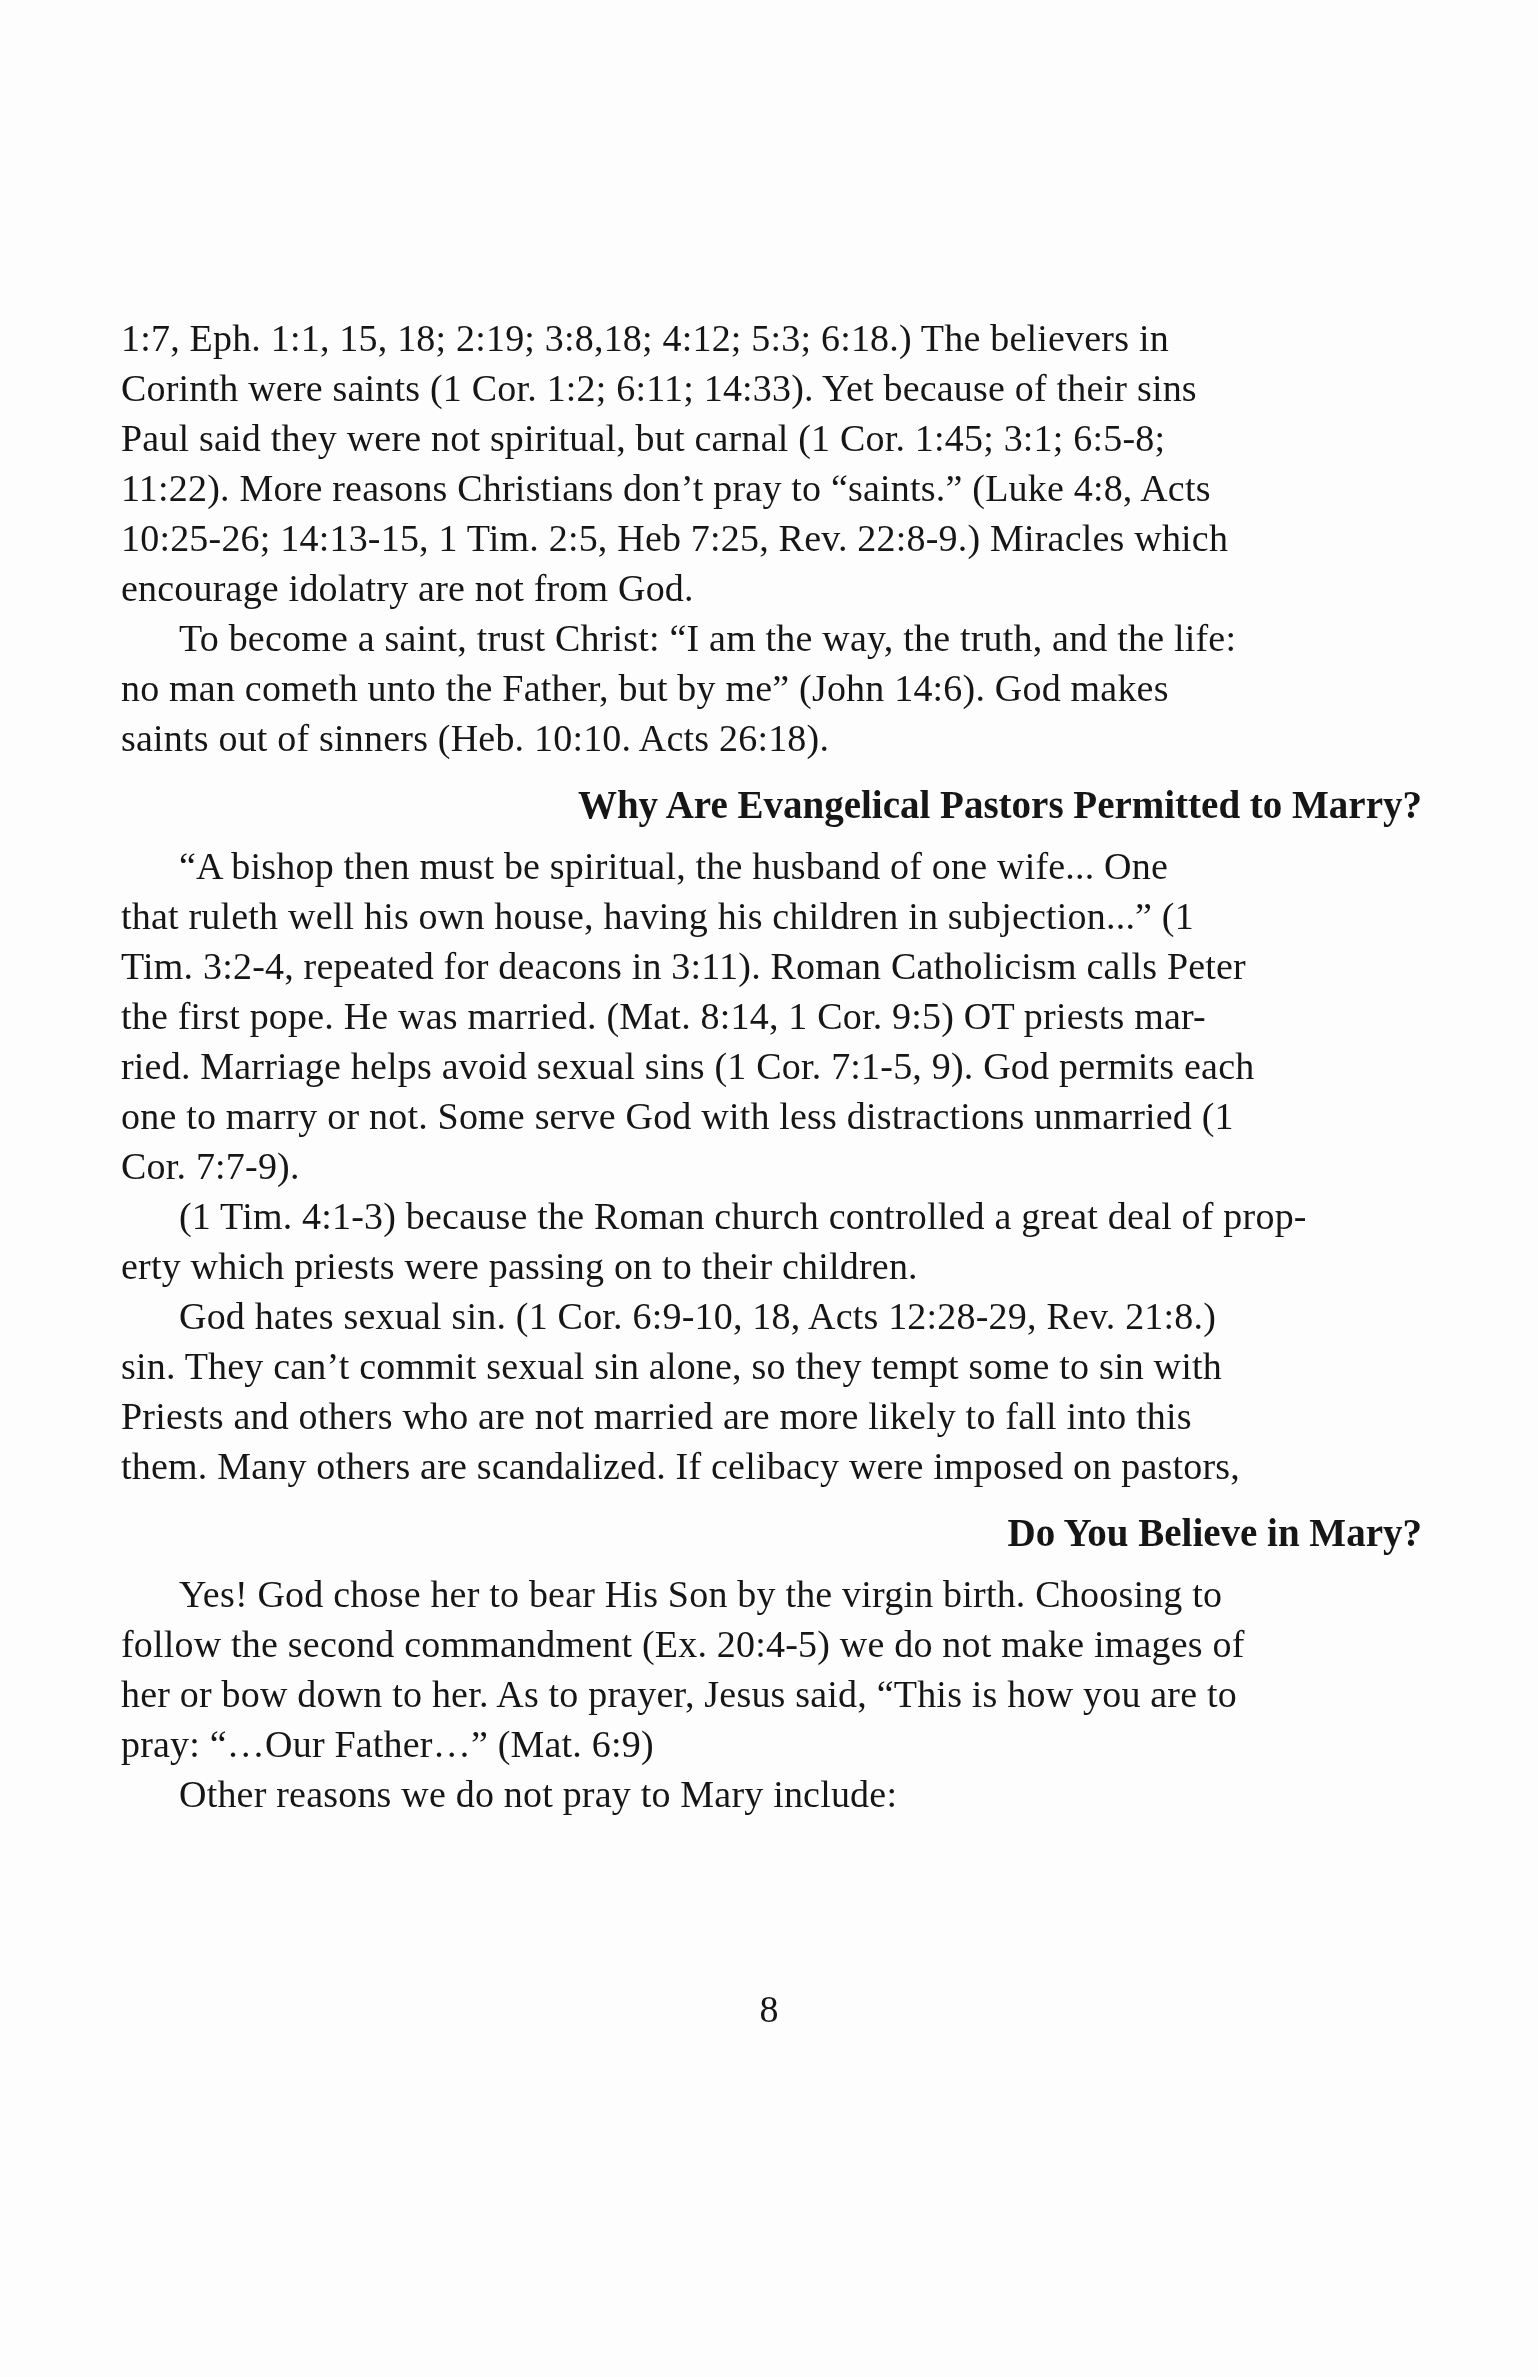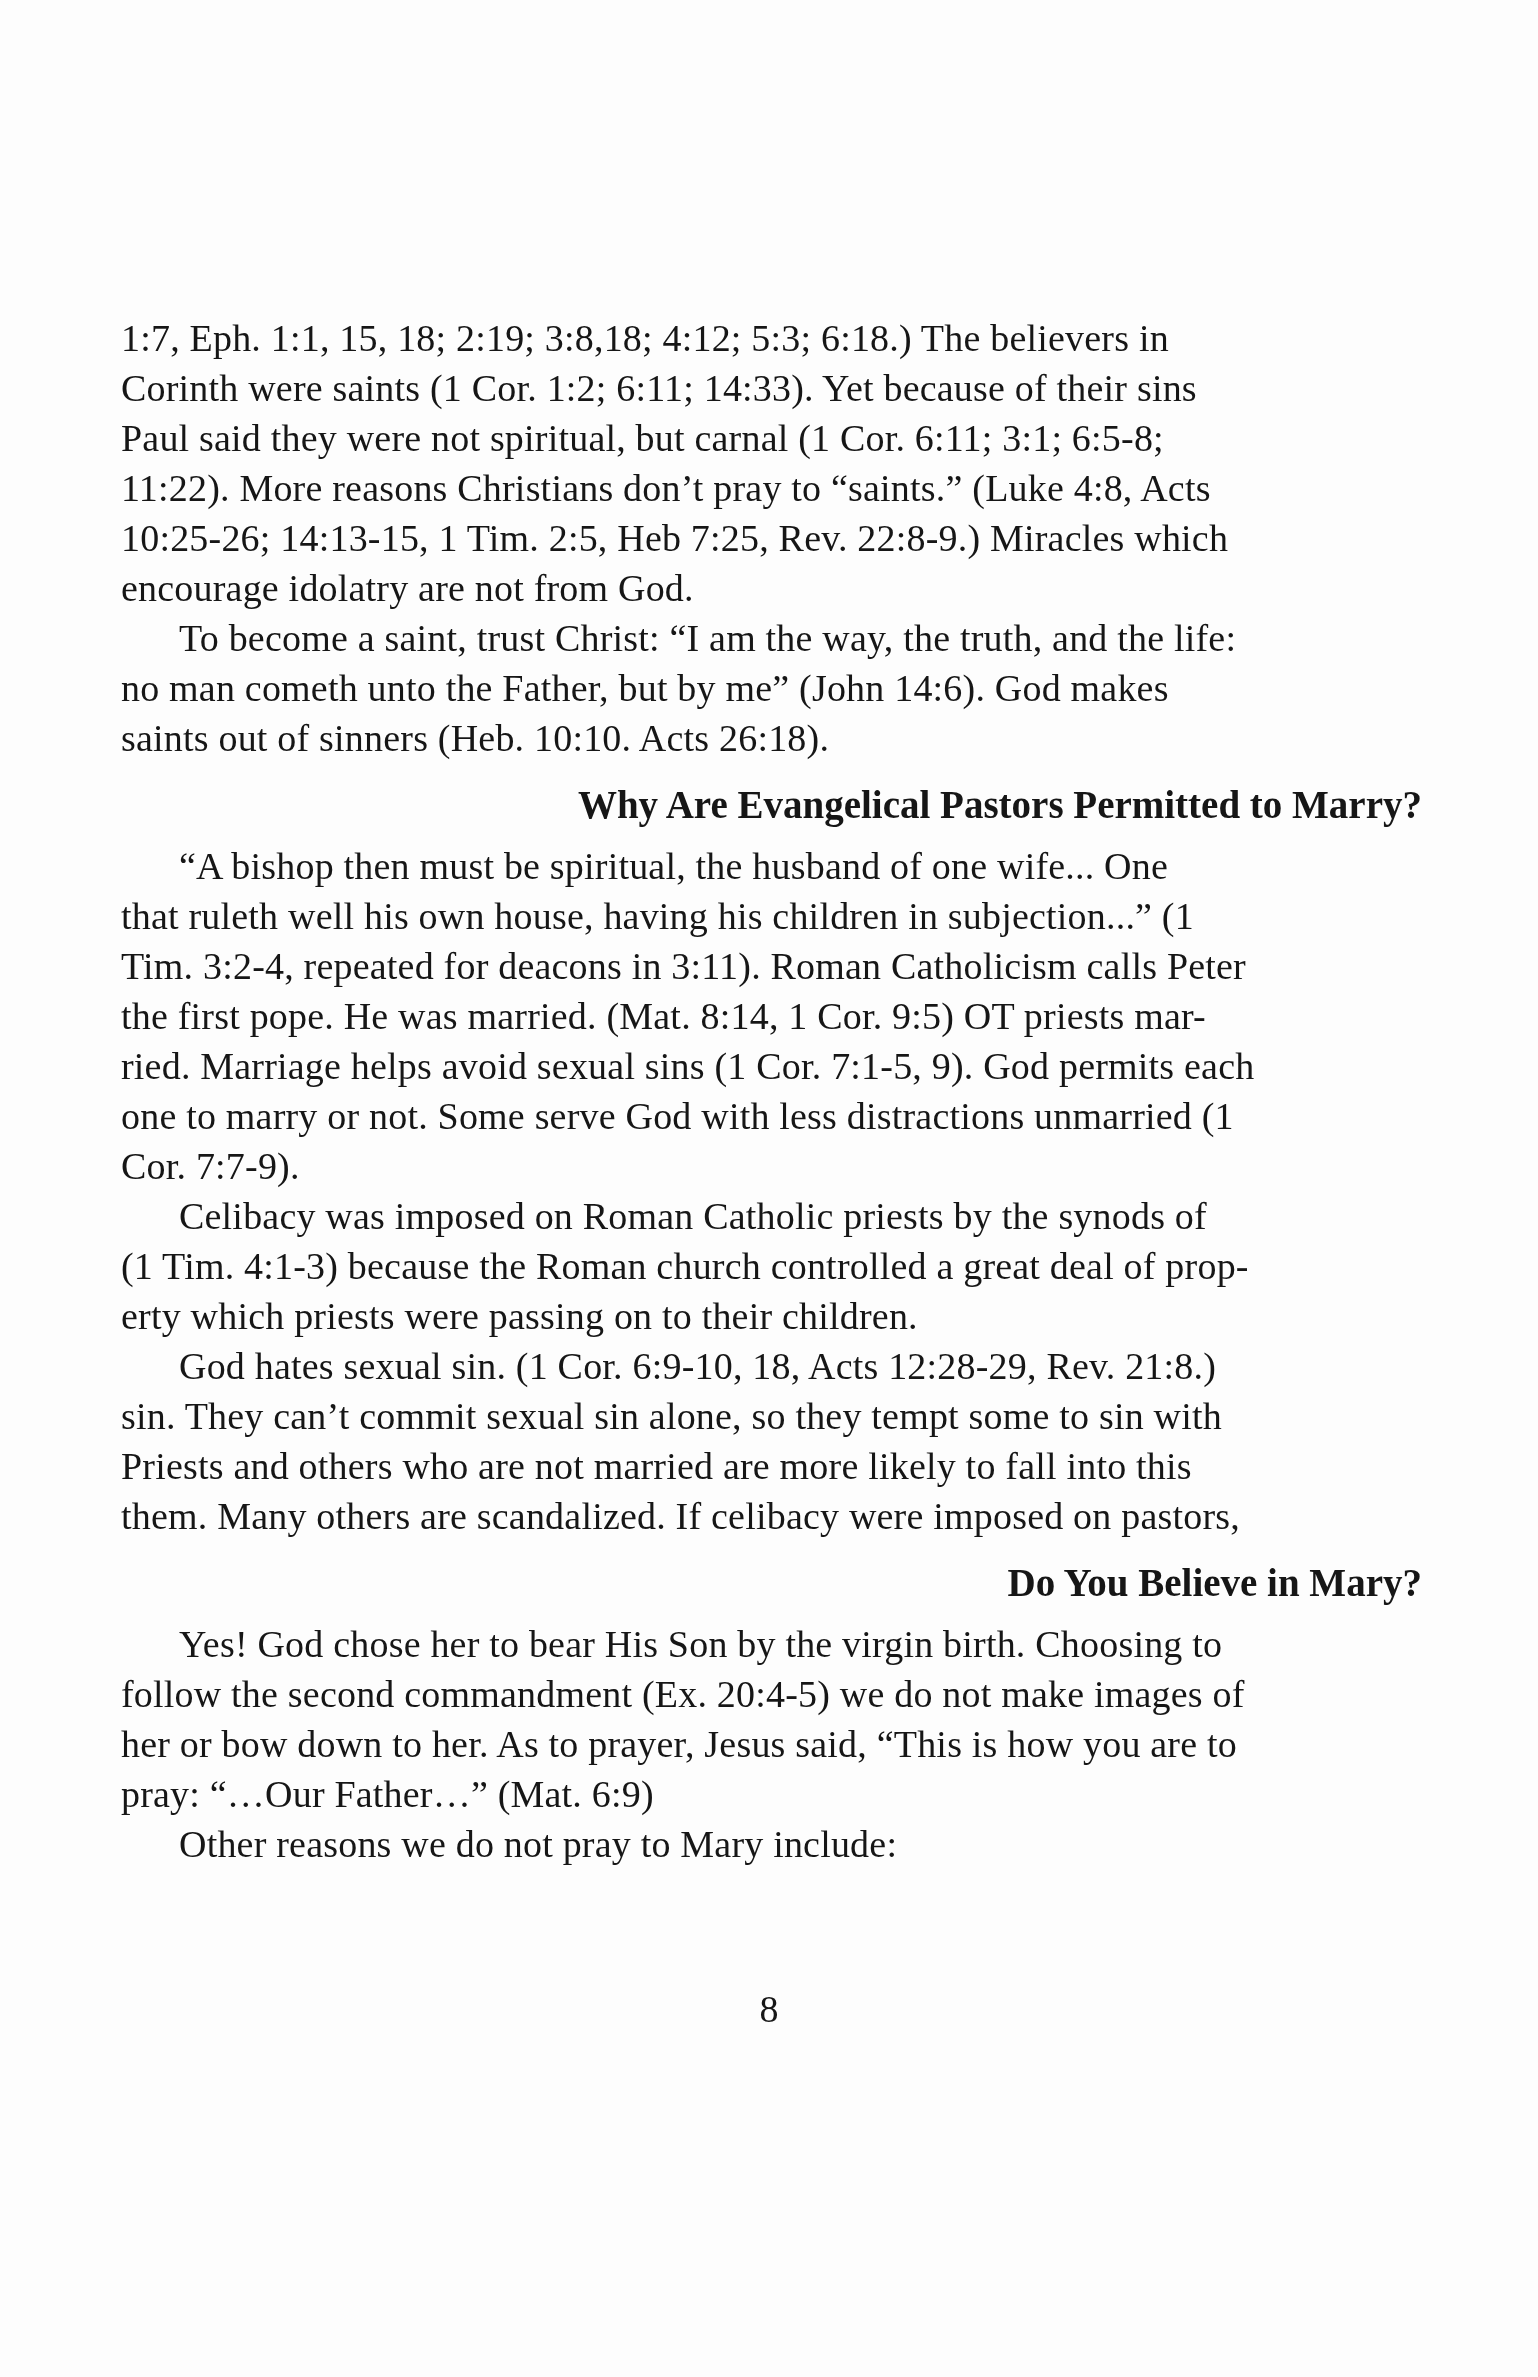--- a/index.html
+++ b/index.html
@@ -56,42 +56,41 @@
   }
 </style>
 </head>
 <body>
 
 <div class="scan-page">
   <main class="text-column" id="text-column">
       <div class="paragraph">
         <div class="line">1:7, Eph. 1:1, 15, 18; 2:19; 3:8,18; 4:12; 5:3; 6:18.) The believers in</div>
         <div class="line">Corinth were saints (1 Cor. 1:2; 6:11; 14:33). Yet because of their sins</div>
-        <div class="line">Paul said they were not spiritual, but carnal (1 Cor. 6:11; 3:1; 6:5-8;</div>
+        <div class="line">Paul said they were not spiritual, but carnal (1 Cor. 1:45; 3:1; 6:5-8;</div>
         <div class="line">11:22). More reasons Christians don’t pray to “saints.” (Luke 4:8, Acts</div>
         <div class="line">10:25-26; 14:13-15, 1 Tim. 2:5, Heb 7:25, Rev. 22:8-9.) Miracles which</div>
         <div class="line">encourage idolatry are not from God.</div>
       </div>
       <div class="paragraph indented">
         <div class="line">To become a saint, trust Christ: “I am the way, the truth, and the life:</div>
         <div class="line">no man cometh unto the Father, but by me” (John 14:6). God makes</div>
         <div class="line">saints out of sinners (Heb. 10:10. Acts 26:18).</div>
       </div>
       <h2 class="heading">Why Are Evangelical Pastors Permitted to Marry?</h2>
       <div class="paragraph indented">
         <div class="line">“A bishop then must be spiritual, the husband of one wife... One</div>
         <div class="line">that ruleth well his own house, having his children in subjection...” (1</div>
         <div class="line">Tim. 3:2-4, repeated for deacons in 3:11). Roman Catholicism calls Peter</div>
         <div class="line">the first pope. He was married. (Mat. 8:14, 1 Cor. 9:5) OT priests mar-</div>
         <div class="line">ried. Marriage helps avoid sexual sins (1 Cor. 7:1-5, 9). God permits each</div>
         <div class="line">one to marry or not. Some serve God with less distractions unmarried (1</div>
         <div class="line">Cor. 7:7-9).</div>
       </div>
       <div class="paragraph indented">
-        <div class="line">Celibacy was imposed on Roman Catholic priests by the synods of</div>
         <div class="line">(1 Tim. 4:1-3) because the Roman church controlled a great deal of prop-</div>
         <div class="line">erty which priests were passing on to their children.</div>
       </div>
       <div class="paragraph indented">
         <div class="line">God hates sexual sin. (1 Cor. 6:9-10, 18, Acts 12:28-29, Rev. 21:8.)</div>
         <div class="line">sin. They can’t commit sexual sin alone, so they tempt some to sin with</div>
         <div class="line">Priests and others who are not married are more likely to fall into this</div>
         <div class="line">them. Many others are scandalized. If celibacy were imposed on pastors,</div>
       </div>
       <h2 class="heading">Do You Believe in Mary?</h2>

